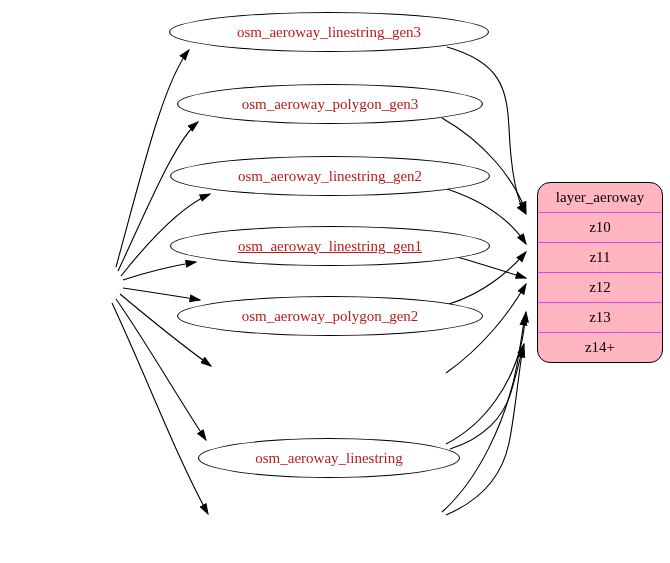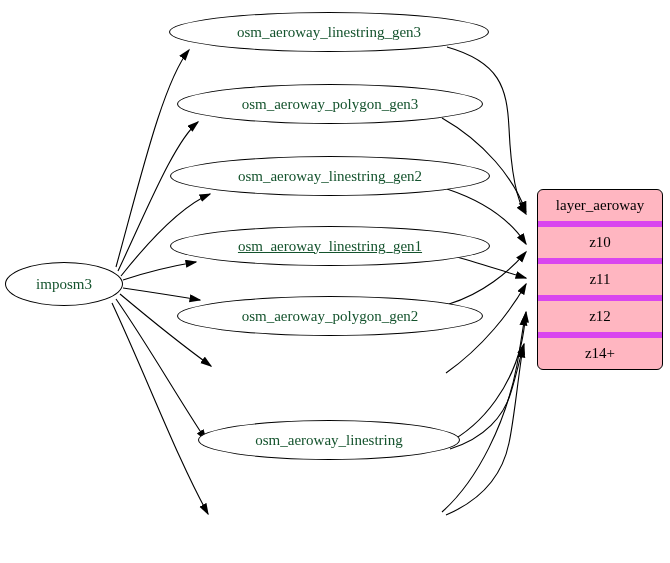--- a/index.html
+++ b/index.html
@@ -11,45 +11,45 @@
     overflow:hidden;
   }
   #edge-svg{position:absolute;left:0;top:0;width:670px;height:563px;}
   .edge{fill:none;stroke:#000000;stroke-width:1.1px;}
   .node{
     position:absolute;
     display:flex;align-items:center;justify-content:center;
     background:#ffffff;
     border:1.2px solid #000000;
     border-radius:50%;
-    font-size:15px;color:#14532d;
+    font-size:15px;color:#b91c1c;
     white-space:nowrap;
     box-sizing:border-box;
   }
   
   .n-src{left:5px;  top:262px; width:118px; height:44px;}
   .n0{left:169px; top:12px;  width:320px; height:40px;}
   .n1{left:177px; top:84px;  width:306px; height:40px;text-align:right;}
   .n2{left:170px; top:156px; width:320px; height:40px;}
   .n3{left:170px; top:226px; width:320px; height:40px;text-decoration:underline;}
   .n4{left:177px; top:296px; width:306px; height:40px;}
   .n5{left:177px; top:366px; width:306px; height:40px;}
-  .n6{left:198px; top:420px; width:262px; height:40px;font-family:Liberation Serif, serif;}
+  .n6{left:198px; top:438px; width:262px; height:40px;font-family:Liberation Serif, serif;}
   .n7{left:203px; top:508px; width:252px; height:40px;}
   .record{
-    position:absolute;left:537px;top:189px;width:126px;height:181px;
-    border:1.5px solid #000000;border-radius:6px;
+    position:absolute;left:537px;top:182px;width:126px;height:181px;
+    border:1.5px solid #000000;border-radius:13px;
     display:flex;flex-direction:column;
     overflow:hidden;box-sizing:border-box;
     font-size:15px;color:#000000;
   }
   .rrow{
     flex:1 1 0;
     display:flex;align-items:center;justify-content:center;
-    border-top:6px solid #d946ef;
+    border-top:1px solid #d946ef;
   }
   .rrow:first-child{border-top:none;}
 </style>
 </head>
 <body>
 
 <div id="canvas">
 
   <svg id="edge-svg" viewBox="0 0 670 563" xmlns="http://www.w3.org/2000/svg">
     <defs>
@@ -70,23 +70,20 @@
       <path d="M447,189 C489,203 513,224 526,244" class="edge" stroke="#000000" marker-end="url(#arrow)"></path>
       <path d="M449,304 C482,294 509,272 526,252" class="edge" stroke="#000000" marker-end="url(#arrow)"></path>
       <path d="M457,257 C482,264 506,272 526,278" class="edge" stroke="#000000" marker-end="url(#arrow)"></path>
       <path d="M446,373 C483,347 510,312 526,284" class="edge" stroke="#000000" marker-end="url(#arrow)"></path>
       <path d="M446,444 C487,423 512,382 521,345 C524,333 525,322 526,312" class="edge" stroke="#000000" marker-end="url(#arrow)"></path>
       <path d="M442,512 C478,480 506,422 517,365 C520,348 523,328 525,315" class="edge" stroke="#000000" marker-end="url(#arrow)"></path>
       <path d="M450,449 C485,438 504,416 511,392 C516,376 520,358 524,344" class="edge" stroke="#000000" marker-end="url(#arrow)"></path>
       <path d="M446,515 C486,498 503,472 509,443 C514,420 518,378 523,347" class="edge" stroke="#000000" marker-end="url(#arrow)"></path>
     </svg>
 
-  <div class="node n-src">
-    <span>imposm3</span>
-  </div>
 
   <div class="node n0">
     <span>osm_aeroway_linestring_gen3</span>
   </div>
   <div class="node n1">
     <span>osm_aeroway_polygon_gen3</span>
   </div>
   <div class="node n2">
     <span>osm_aeroway_linestring_gen2</span>
   </div>
@@ -98,16 +95,17 @@
   </div>
   <div class="node n6">
     <span>osm_aeroway_linestring</span>
   </div>
 
   <div class="record" style="background: rgb(255, 182, 193); border-color: rgb(0, 0, 0);">
     <div class="rrow">layer_aeroway</div>
     <div class="rrow">z10</div>
     <div class="rrow">z11</div>
     <div class="rrow">z12</div>
+    <div class="rrow">z13</div>
     <div class="rrow">z14+</div>
   </div>
 
 </div>
 
 </body></html>

